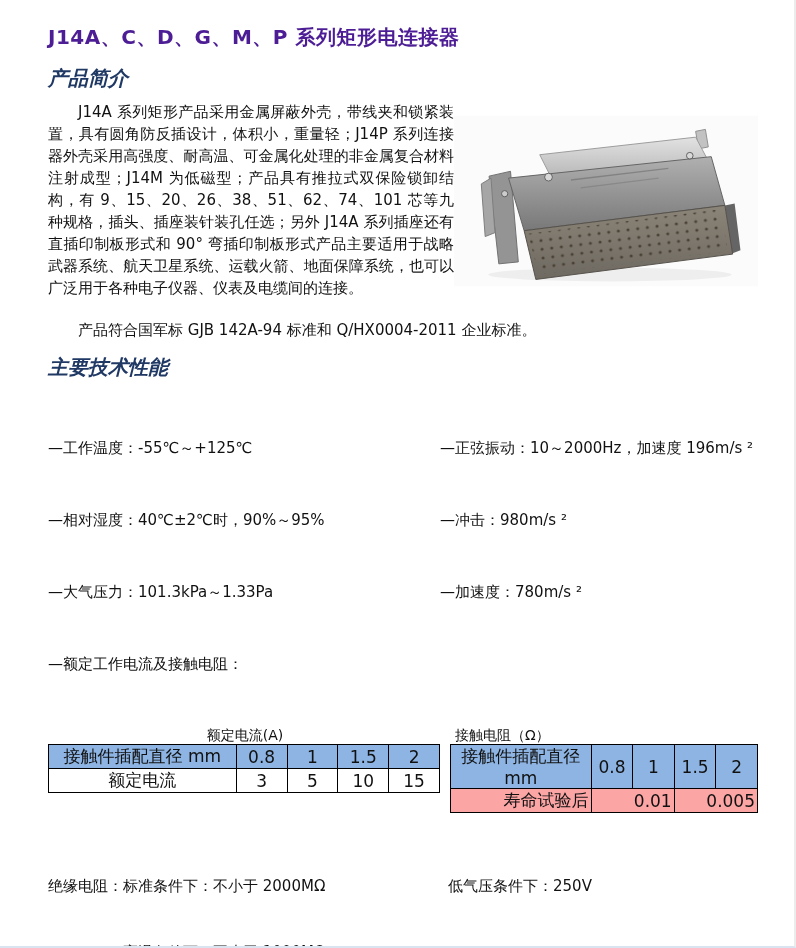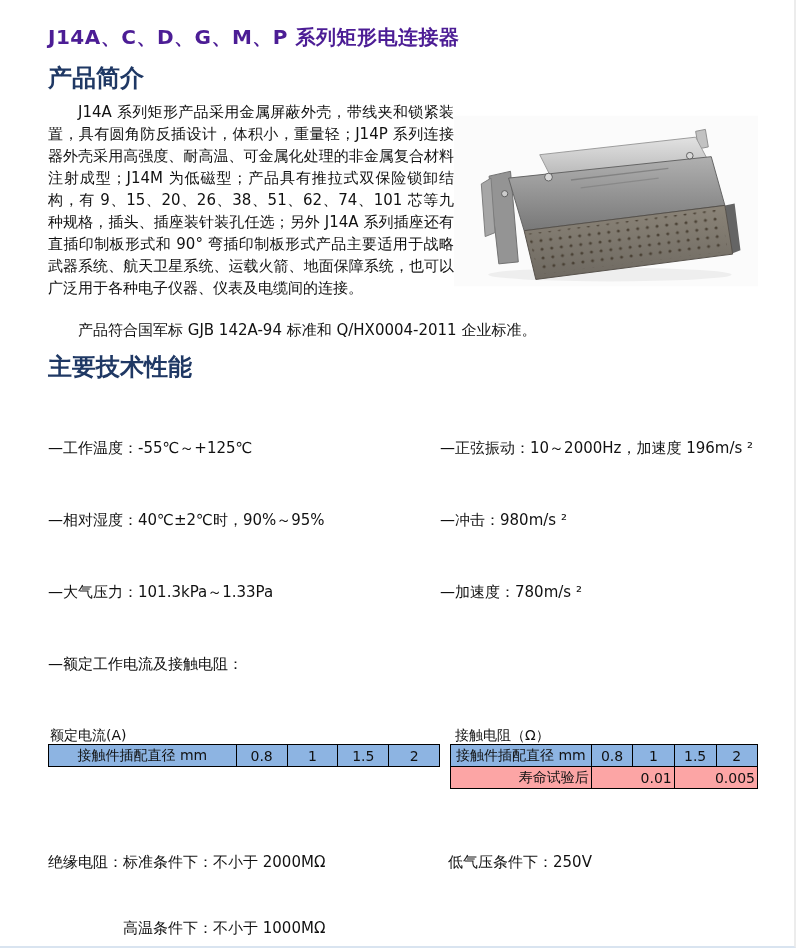--- a/index.html
+++ b/index.html
@@ -13,38 +13,38 @@
     border-right:2px solid #ececec;
     border-bottom:2px solid #d9e4f0;
     box-sizing:border-box;
   }
   .content{padding:24px 36px 0 48px;}
   h1.doc-title{
     margin:0;font-size:20px;line-height:26px;font-weight:bold;color:#4c1d95;
     letter-spacing:.5px;
   }
   h2.sec{
-    margin:16px 0 10px 0;font-size:24px;line-height:25px;font-weight:bold;color:#1f3864;
+    margin:16px 0 10px 0;font-size:20px;line-height:25px;font-weight:bold;color:#1f3864;font-style:italic;
   }
   h2.sec2{margin:14px 0 8px 0;}
   .intro-flex{display:flex;align-items:center;}
   .intro-p1{
     width:408px;margin:0;font-size:15px;line-height:22px;
     text-indent:2em;text-align:justify;
   }
   .photo{width:304px;height:172px;margin:2px 0 0 0;padding:0;}
   .photo svg{display:block;}
   .intro-p2{margin:20px 0 0 0;font-size:15px;line-height:22px;text-indent:2em;}
   .spec-grid{display:grid;grid-template-columns:392px 1fr;font-size:15px;}
   .spec-list{margin:0;padding:0;list-style:none;line-height:24px;white-space:pre;}
   .cap-row{display:grid;grid-template-columns:392px 1fr;font-size:14px;margin-top:2px;}
-  .cap1{padding-left:2px;line-height:18px;}
+  .cap1{padding-left:2px;line-height:18px;text-align:center;}
   .cap2{padding-left:15px;line-height:18px;}
   .tbl-row{display:grid;grid-template-columns:392px 1fr;align-items:start;}
-  table.spec{border-collapse:collapse;font-size:14px;text-align:center;}
+  table.spec{border-collapse:collapse;font-size:17px;text-align:center;}
   table.spec td{border:1px solid #000;height:21px;padding:0 2px;}
   .hdr td{background:#8db4e2;}
   .blue-row td{background:#fca5a5;text-align:right;}
   table.t1{margin-left:0;}
   table.t2{margin-left:10px;}
   .t1 .c0{width:128px;} .t1 .c{width:31px;}
   .t2 .c0{width:138px;} .t2 .c{width:37px;}
   .bottom-grid{display:grid;grid-template-columns:392px 1fr;font-size:15px;margin-top:18px;}
   .bg-block{line-height:22px;white-space:pre;}
   .bg-left .ind{padding-left:75px;}
@@ -125,20 +125,27 @@
     <div class="tbl-row">
       <table class="spec t1">
         <tbody>
             <tr class="hdr">
           <td class="c0">接触件插配直径 mm</td>
           <td class="c">0.8</td>
           <td class="c">1</td>
           <td class="c">1.5</td>
           <td class="c">2</td>
         </tr>
+        <tr>
+          <td>额定电流</td>
+          <td>3</td>
+          <td>5</td>
+          <td>10</td>
+          <td>15</td>
+        </tr>
       </tbody>
         </table>
 
       <table class="spec t2">
         <tbody>
             <tr class="hdr">
           <td class="c0">接触件插配直径 mm</td>
           <td class="c">0.8</td>
           <td class="c">1</td>
           <td class="c">1.5</td>

